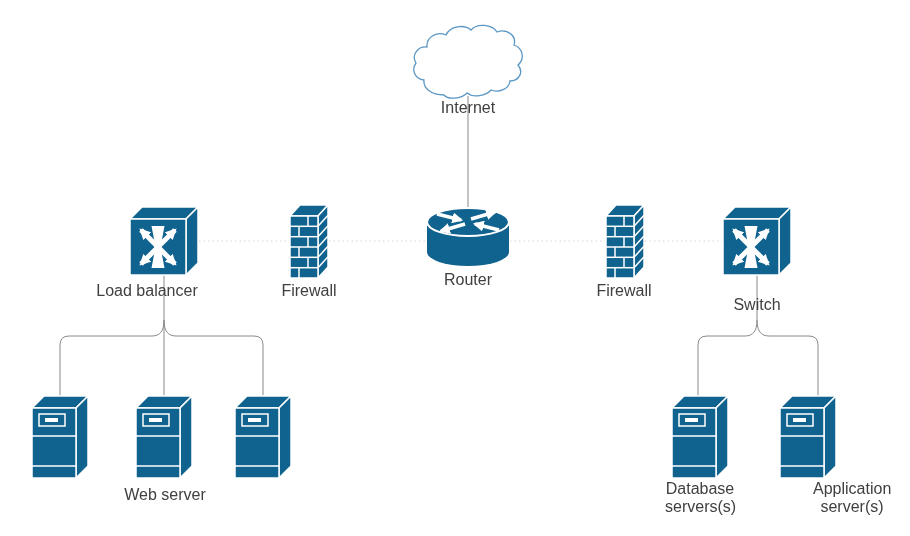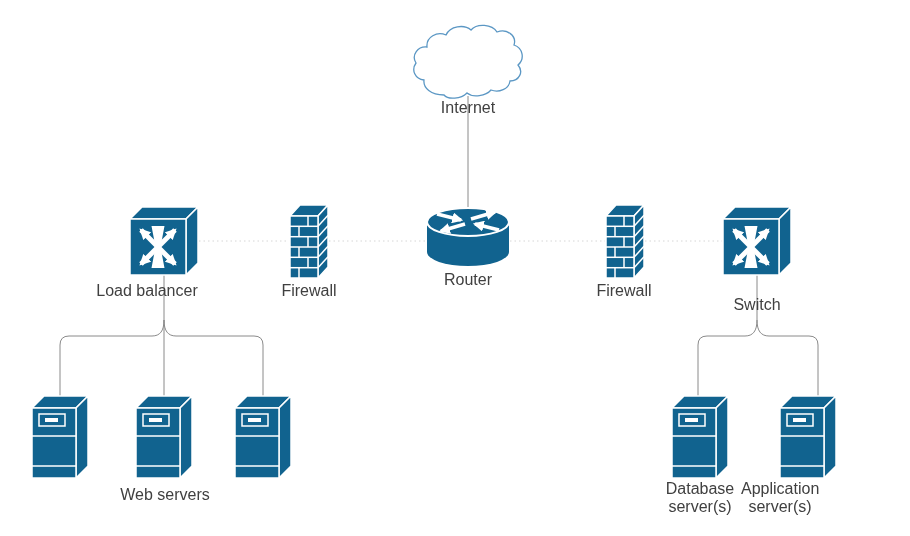--- a/index.html
+++ b/index.html
@@ -132,17 +132,17 @@
 <div class="lbl" style="left:468px; top:271px">Router</div>
 
 <div class="lbl" style="left:309px; top:282px">Firewall</div>
 
 <div class="lbl" style="left:624px; top:282px">Firewall</div>
 
 <div class="lbl" style="left:147px; top:282px">Load balancer</div>
 
 <div class="lbl" style="left:757px; top:296px">Switch</div>
 
-<div class="lbl" style="left:165px; top:486px">Web servers</div>
+<div class="lbl" style="left:165px; top:486px">Web server</div>
 
-<div class="lbl wrap" style="left:700px; top:480px; width:70px">Database server(s)</div>
+<div class="lbl wrap" style="left:700px; top:480px; width:70px">Database servers(s)</div>
 
-<div class="lbl wrap" style="left:780px; top:480px; width:78px">Application server(s)</div>
+<div class="lbl wrap" style="left:852px; top:480px; width:78px">Application server(s)</div>
 
 </body></html>

